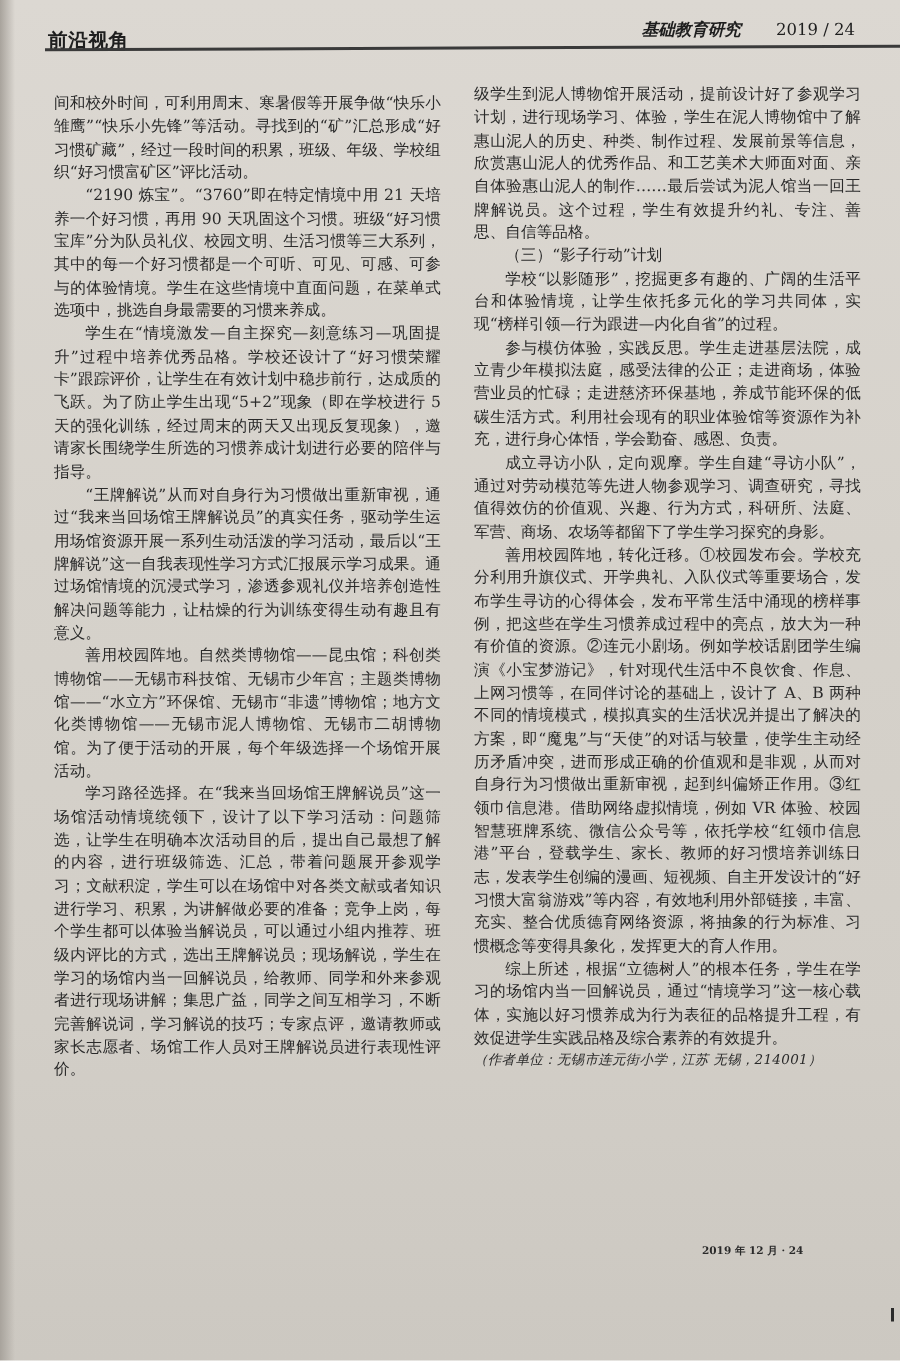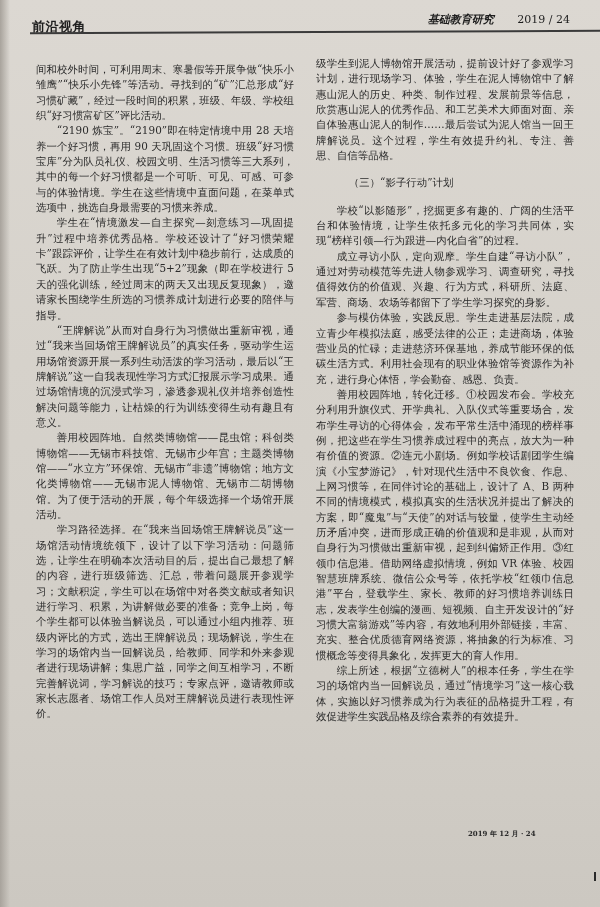--- a/index.html
+++ b/index.html
@@ -40,21 +40,21 @@
   .col {
     position: absolute; top: 0; width: 258px;
     font-size: 10.4px; line-height: 15.35px; text-align: justify;
     letter-spacing: 0.05px;
   }
   .col-left { left: 0; }
   .col-right { left: 280px; top: -6px; }
   .col p { margin: 0; text-indent: 2em; }
   .col p.noindent { text-indent: 0; }
   .col h3 {
-    margin: 12px; font-size: 10.4px; font-weight: normal; text-indent: 2em;
+    margin: 0; font-size: 10.4px; font-weight: normal; text-indent: 2em;
     line-height: 15.35px;
   }
   .byline {
     font-size: 9px; margin-top: 2px; text-indent: 0 !important; letter-spacing: 0.2px;
     font-style: italic;
   }
   .footer {
     position: absolute; left: 468px; top: 829px;
     font-size: 7px; color: #2a2a2a; font-weight: bold;
   }
@@ -72,31 +72,32 @@
   <span class="header-right">
     <span class="journal">基础教育研究</span>
     <span>2019 / 24</span>
   </span>
 </div>
 <div class="header-rule"></div>
 
 <div class="columns">
   <div class="col col-left" id="col-left">
       <p class="noindent">间和校外时间，可利用周末、寒暑假等开展争做“快乐小雏鹰”“快乐小先锋”等活动。寻找到的“矿”汇总形成“好习惯矿藏”，经过一段时间的积累，班级、年级、学校组织“好习惯富矿区”评比活动。</p>
-      <p>“2190 炼宝”。“2190”即在特定情境中用 28 天培养一个好习惯，再用 90 天巩固这个习惯。班级“好习惯宝库”分为队员礼仪、校园文明、生活习惯等三大系列，其中的每一个好习惯都是一个可听、可见、可感、可参与的体验情境。学生在这些情境中直面问题，在菜单式选项中，挑选自身最需要的习惯来养成。</p>
+      <p>“2190 炼宝”。“3760”即在特定情境中用 21 天培养一个好习惯，再用 90 天巩固这个习惯。班级“好习惯宝库”分为队员礼仪、校园文明、生活习惯等三大系列，其中的每一个好习惯都是一个可听、可见、可感、可参与的体验情境。学生在这些情境中直面问题，在菜单式选项中，挑选自身最需要的习惯来养成。</p>
       <p>学生在“情境激发—自主探究—刻意练习—巩固提升”过程中培养优秀品格。学校还设计了“好习惯荣耀卡”跟踪评价，让学生在有效计划中稳步前行，达成质的飞跃。为了防止学生出现“5+2”现象（即在学校进行 5 天的强化训练，经过周末的两天又出现反复现象），邀请家长围绕学生所选的习惯养成计划进行必要的陪伴与指导。</p>
       <p>“王牌解说”从而对自身行为习惯做出重新审视，通过“我来当回场馆王牌解说员”的真实任务，驱动学生运用场馆资源开展一系列生动活泼的学习活动，最后以“王牌解说”这一自我表现性学习方式汇报展示学习成果。通过场馆情境的沉浸式学习，渗透参观礼仪并培养创造性解决问题等能力，让枯燥的行为训练变得生动有趣且有意义。</p>
       <p>善用校园阵地。自然类博物馆——昆虫馆；科创类博物馆——无锡市科技馆、无锡市少年宫；主题类博物馆——“水立方”环保馆、无锡市“非遗”博物馆；地方文化类博物馆——无锡市泥人博物馆、无锡市二胡博物馆。为了便于活动的开展，每个年级选择一个场馆开展活动。</p>
       <p>学习路径选择。在“我来当回场馆王牌解说员”这一场馆活动情境统领下，设计了以下学习活动：问题筛选，让学生在明确本次活动目的后，提出自己最想了解的内容，进行班级筛选、汇总，带着问题展开参观学习；文献积淀，学生可以在场馆中对各类文献或者知识进行学习、积累，为讲解做必要的准备；竞争上岗，每个学生都可以体验当解说员，可以通过小组内推荐、班级内评比的方式，选出王牌解说员；现场解说，学生在学习的场馆内当一回解说员，给教师、同学和外来参观者进行现场讲解；集思广益，同学之间互相学习，不断完善解说词，学习解说的技巧；专家点评，邀请教师或家长志愿者、场馆工作人员对王牌解说员进行表现性评价。</p>
     </div>
   <div class="col col-right" id="col-right">
       <p class="noindent">级学生到泥人博物馆开展活动，提前设计好了参观学习计划，进行现场学习、体验，学生在泥人博物馆中了解惠山泥人的历史、种类、制作过程、发展前景等信息，欣赏惠山泥人的优秀作品、和工艺美术大师面对面、亲自体验惠山泥人的制作……最后尝试为泥人馆当一回王牌解说员。这个过程，学生有效提升约礼、专注、善思、自信等品格。</p>
       <h3>（三）“影子行动”计划</h3>
       <p>学校“以影随形”，挖掘更多有趣的、广阔的生活平台和体验情境，让学生依托多元化的学习共同体，实现“榜样引领—行为跟进—内化自省”的过程。</p>
+      <p>参与模仿体验，实践反思。学生走进基层法院，成立青少年模拟法庭，感受法律的公正；走进商场，体验营业员的忙碌；走进慈济环保基地，养成节能环保的低碳生活方式。利用社会现有的职业体验馆等资源作为补充，进行身心体悟，学会勤奋、感恩、负责。</p>
       <p>成立寻访小队，定向观摩。学生自建“寻访小队”，通过对劳动模范等先进人物参观学习、调查研究，寻找值得效仿的价值观、兴趣、行为方式，科研所、法庭、军营、商场、农场等都留下了学生学习探究的身影。</p>
-      <p>参与模仿体验，实践反思。学生走进基层法院，成立青少年模拟法庭，感受法律的公正；走进商场，体验营业员的忙碌；走进慈济环保基地，养成节能环保的低碳生活方式。利用社会现有的职业体验馆等资源作为补充，进行身心体悟，学会勤奋、感恩、负责。</p>
       <p>善用校园阵地，转化迁移。①校园发布会。学校充分利用升旗仪式、开学典礼、入队仪式等重要场合，发布学生寻访的心得体会，发布平常生活中涌现的榜样事例，把这些在学生习惯养成过程中的亮点，放大为一种有价值的资源。②连元小剧场。例如学校话剧团学生编演《小宝梦游记》，针对现代生活中不良饮食、作息、上网习惯等，在同伴讨论的基础上，设计了 A、B 两种不同的情境模式，模拟真实的生活状况并提出了解决的方案，即“魔鬼”与“天使”的对话与较量，使学生主动经历矛盾冲突，进而形成正确的价值观和是非观，从而对自身行为习惯做出重新审视，起到纠偏矫正作用。③红领巾信息港。借助网络虚拟情境，例如 VR 体验、校园智慧班牌系统、微信公众号等，依托学校“红领巾信息港”平台，登载学生、家长、教师的好习惯培养训练日志，发表学生创编的漫画、短视频、自主开发设计的“好习惯大富翁游戏”等内容，有效地利用外部链接，丰富、充实、整合优质德育网络资源，将抽象的行为标准、习惯概念等变得具象化，发挥更大的育人作用。</p>
       <p>综上所述，根据“立德树人”的根本任务，学生在学习的场馆内当一回解说员，通过“情境学习”这一核心载体，实施以好习惯养成为行为表征的品格提升工程，有效促进学生实践品格及综合素养的有效提升。</p>
+      <p class="byline">（作者单位：无锡市连元街小学，江苏 无锡，214001）</p>
     </div>
 </div>
 
 <div class="footer">2019 年 12 月 · 24</div>
 <div class="footer-bar"></div>
 
 </body></html>

